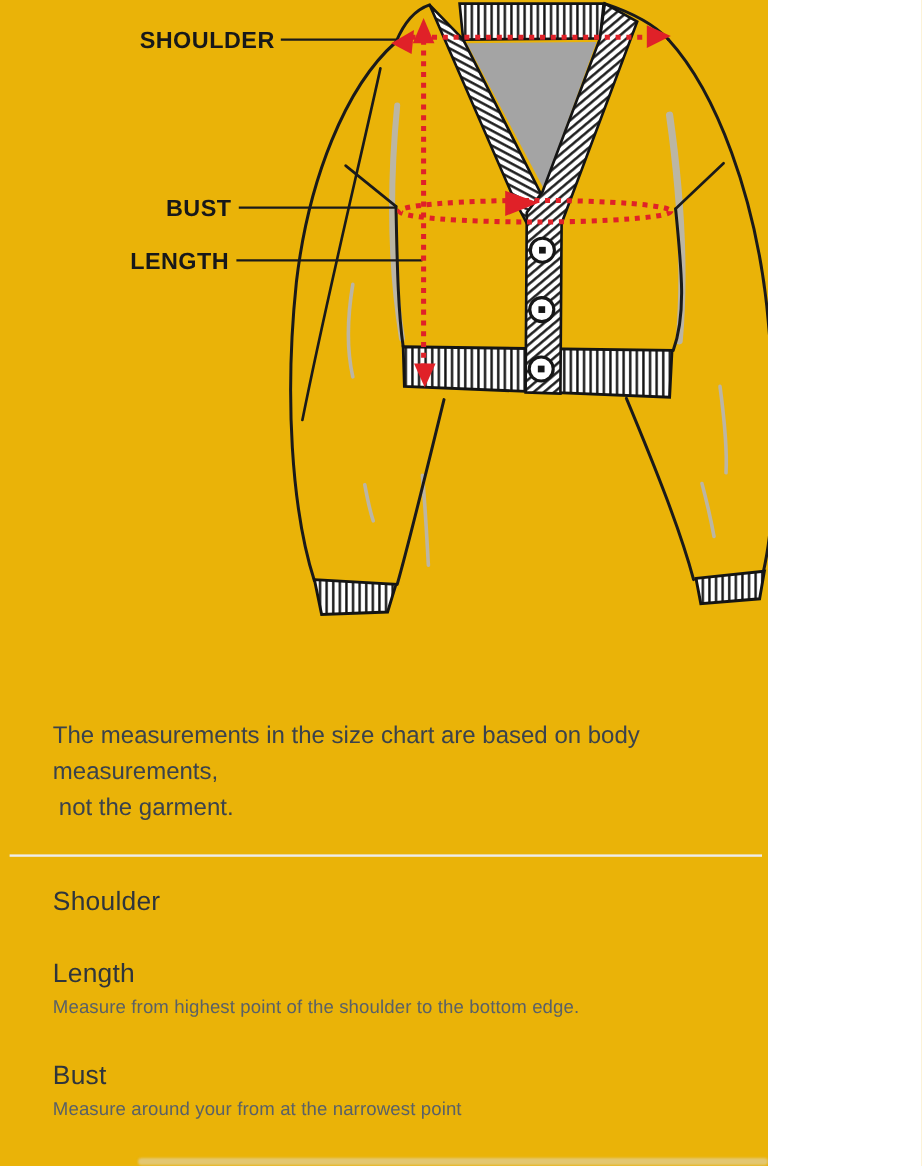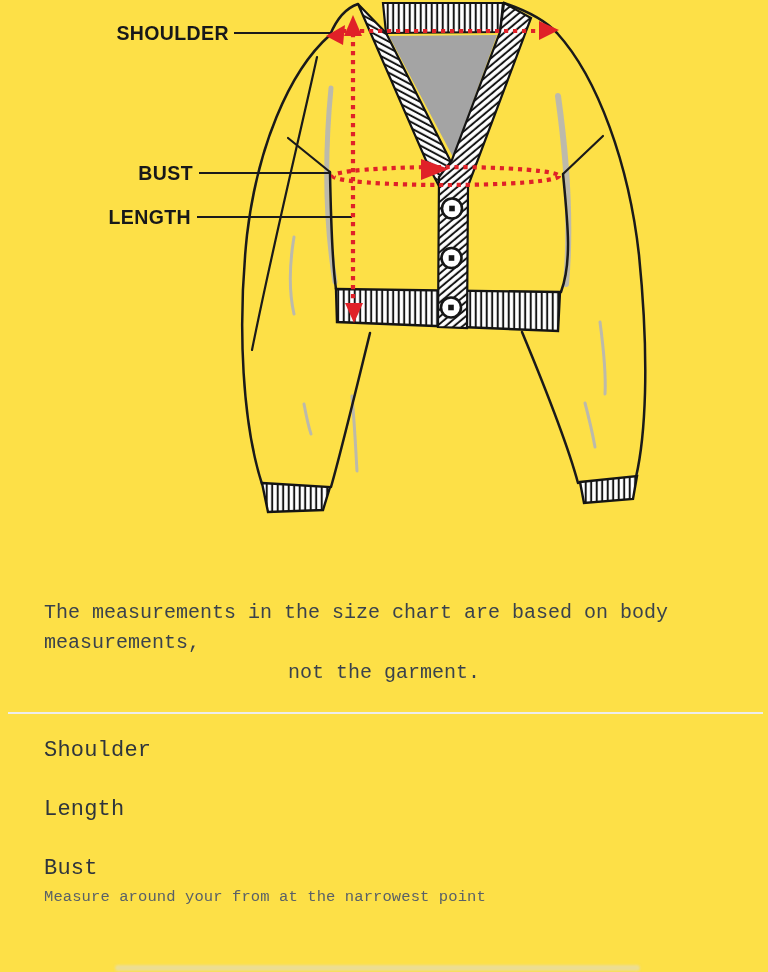--- a/index.html
+++ b/index.html
@@ -1,26 +1,26 @@
 <!DOCTYPE html>
 <html><head>
 <meta charset="utf-8">
 <style>
   html,body{margin:0;padding:0;background:#ffffff;}
   .page{
-    position:relative;width:768px;height:972px;background:#fde047;
+    position:relative;width:640px;height:972px;background:#eab308;
     font-family:"Liberation Sans",sans-serif;overflow:hidden;
   }
   .illustration{width:768px;height:580px;}
-  .content{padding:0 49px 0 44px;font-family:Liberation Mono, monospace;}
+  .content{padding:0 49px 0 44px;}
   .note{
     margin:18px 0 0 0;font-size:20px;line-height:30px;color:#3a424c;
     max-width:690px;
   }
-  .note .line2{display:block;padding-left:5px;text-align:center;}
+  .note .line2{display:block;padding-left:5px;}
   .divider{
     border:none;border-top:2px solid #ededed;margin:24px -44px 0 -36px;
   }
   .measure-section{margin-top:24px;}
   .measure-section + .measure-section{margin-top:34px;}
   .measure-section h2{
     margin:0;font-size:22px;font-weight:500;color:#2f353c;letter-spacing:.2px;
   }
   .measure-section p{
     margin:7px 0 0 0;font-size:15.5px;color:#5a6167;letter-spacing:.1px;
@@ -136,20 +136,21 @@
     </div>
 
     <hr class="divider">
 
     <div class="measure-section">
       <h2>Shoulder</h2>
     </div>
 
     <div class="measure-section">
       <h2>Length</h2>
+      <p>Measure from highest point of the shoulder to the bottom edge.</p>
     </div>
 
     <div class="measure-section">
       <h2>Bust</h2>
       <p>Measure around your from at the narrowest point</p>
     </div>
   </div>
 
   <div class="bottom-smudge"></div>
 </div>

